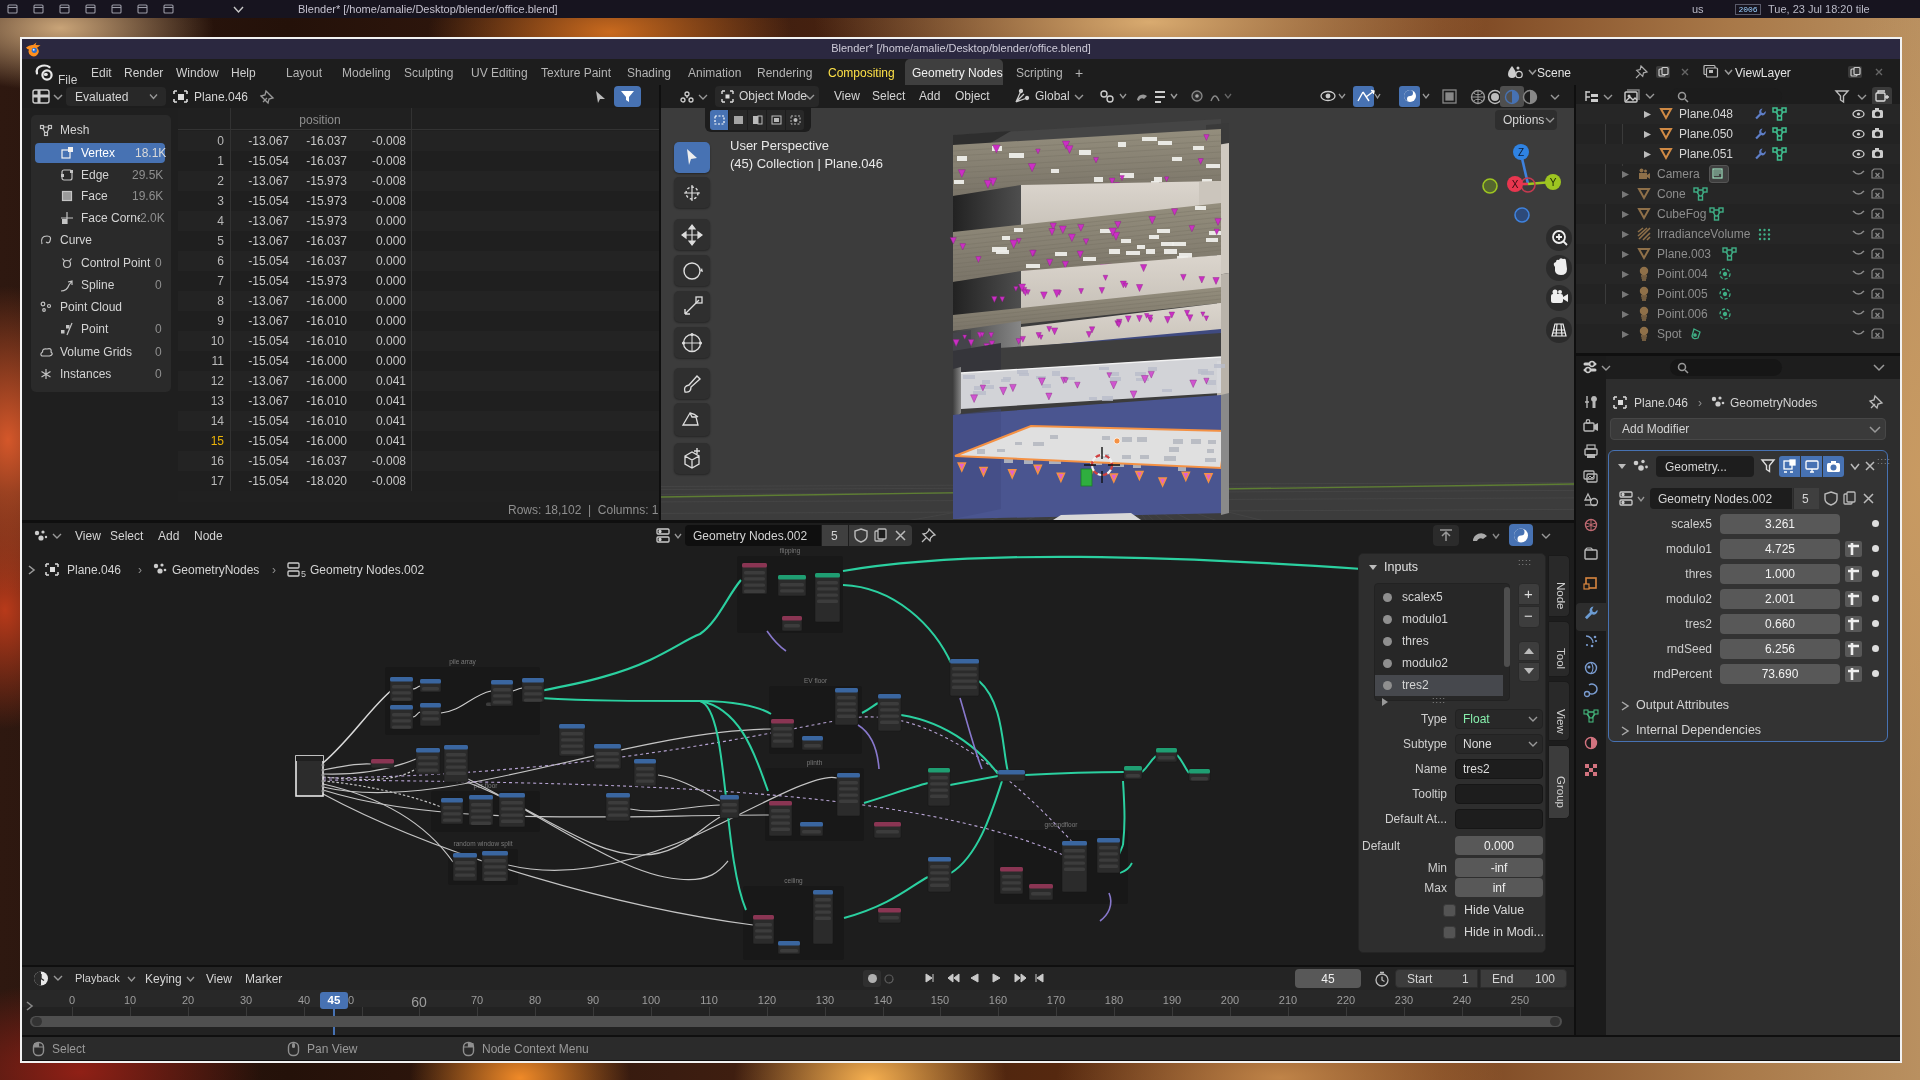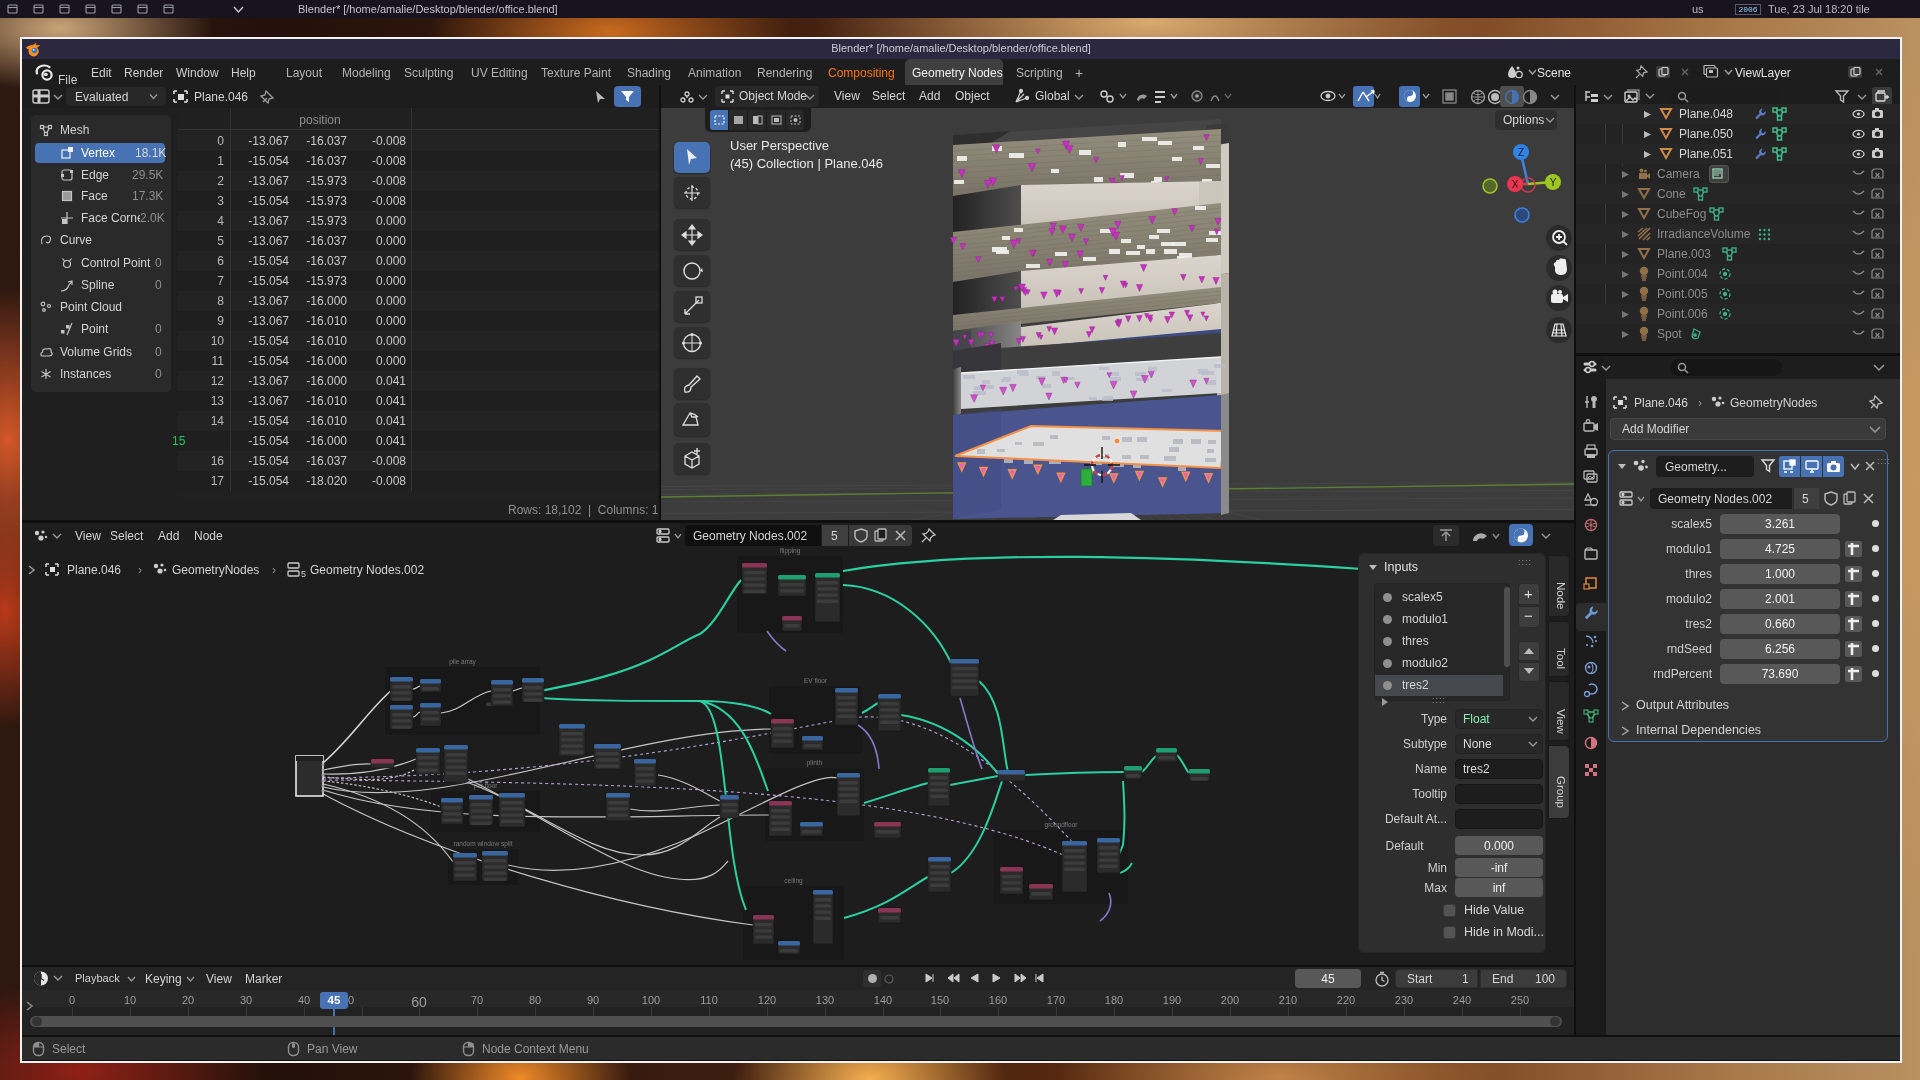--- a/index.html
+++ b/index.html
@@ -100,21 +100,21 @@
     <span class="abs menu-item" style="left:209px;top:7px">Help</span>
     <span class="abs" style="left:883px;top:0;width:98px;height:26px;background:#3f3f3f;border-radius:5px 5px 0 0"></span>
     <span class="abs menu-item" style="left:264px;top:7px;color:#b4b4b4">Layout</span>
     <span class="abs menu-item" style="left:320px;top:7px;color:#b4b4b4">Modeling</span>
     <span class="abs menu-item" style="left:382px;top:7px;color:#b4b4b4">Sculpting</span>
     <span class="abs menu-item" style="left:449px;top:7px;color:#b4b4b4">UV Editing</span>
     <span class="abs menu-item" style="left:519px;top:7px;color:#b4b4b4">Texture Paint</span>
     <span class="abs menu-item" style="left:605px;top:7px;color:#b4b4b4">Shading</span>
     <span class="abs menu-item" style="left:666px;top:7px;color:#b4b4b4">Animation</span>
     <span class="abs menu-item" style="left:735px;top:7px;color:#b4b4b4">Rendering</span>
-    <span class="abs menu-item" style="left:806px;top:7px;color:#f97316">Compositing</span>
+    <span class="abs menu-item" style="left:806px;top:7px;color:#fde047">Compositing</span>
     <span class="abs menu-item" style="left:890px;top:7px;color:#f0f0f0">Geometry Nodes</span>
     <span class="abs menu-item" style="left:994px;top:7px;color:#b4b4b4">Scripting</span>
     <span class="abs menu-item" style="left:1053px;top:6px;color:#b4b4b4;font-size:14px">+</span>
     <svg class="abs" style="left:1484px;top:5px" width="34" height="16" viewBox="0 0 34 16">
       <path d="M6 2 q4 5 4 8 a4 4 0 1 1 -8 0 q0 -3 4 -8z" fill="#ccc"></path>
       <circle cx="13" cy="10.5" r="3.2" fill="none" stroke="#ccc" stroke-width="1.3"></circle>
       <circle cx="12" cy="4" r="1.5" fill="#ccc"></circle>
       <path d="M23 6 l3.5 4 3.5 -4" fill="none" stroke="#999" stroke-width="1.5"></path>
     </svg>
     <span class="abs" style="left:1515px;top:7px;color:#e3e3e3">Scene</span>
@@ -215,21 +215,21 @@
       </svg>
     <svg class="abs" style="left:17px;top:282px" width="14" height="14" viewBox="0 0 14 14" fill="none" stroke="#c4c4c4" stroke-width="1.2">
         <path d="M7 2 v10 M2.5 4.5 l9 5.5 M11.5 4.5 l-9 5.5"></path>
       </svg>
     <span class="abs txt" style="left:38px;top:38px;font-size:12px">Mesh</span>
     <span class="abs" style="left:59px;top:61px;font-size:12px;color:#fff">Vertex</span>
       <span class="abs" style="left:113px;top:61px;font-size:12px;color:#d9d9d9">18.1K</span>
     <span class="abs txt" style="left:59px;top:83px;font-size:12px">Edge</span>
       <span class="abs dim" style="left:110px;top:83px;font-size:12px">29.5K</span>
     <span class="abs txt" style="left:59px;top:104px;font-size:12px">Face</span>
-      <span class="abs dim" style="left:110px;top:104px;font-size:12px">17.3K</span>
+      <span class="abs dim" style="left:110px;top:104px;font-size:12px">19.6K</span>
     <span class="abs txt" style="left:59px;top:126px;font-size:12px">Face Corner</span>
       <span class="abs dim" style="left:118px;top:126px;font-size:12px;background:#2a2a2a">2.0K</span>
     <span class="abs txt" style="left:38px;top:148px;font-size:12px">Curve</span>
     <span class="abs txt" style="left:59px;top:171px;font-size:12px">Control Point</span>
       <span class="abs dim" style="left:133px;top:171px;font-size:12px">0</span>
     <span class="abs txt" style="left:59px;top:193px;font-size:12px">Spline</span>
       <span class="abs dim" style="left:133px;top:193px;font-size:12px">0</span>
     <span class="abs txt" style="left:38px;top:215px;font-size:12px">Point Cloud</span>
     <span class="abs txt" style="left:59px;top:237px;font-size:12px">Point</span>
       <span class="abs dim" style="left:133px;top:237px;font-size:12px">0</span>
@@ -312,21 +312,21 @@
     <span class="abs" style="left:150px;top:309px;width:52px;text-align:right;font-size:12px;color:#b9b9b9">13</span>
     <span class="abs" style="left:210px;top:309px;width:57px;text-align:right;font-size:12px;color:#c9c9c9">-13.067</span>
     <span class="abs" style="left:268px;top:309px;width:57px;text-align:right;font-size:12px;color:#c9c9c9">-16.010</span>
     <span class="abs" style="left:327px;top:309px;width:57px;text-align:right;font-size:12px;color:#c9c9c9">0.041</span>
     <div class="abs" style="left:156px;top:326px;width:481px;height:20px;background:#232323"></div>
     <span class="abs" style="left:150px;top:329px;width:52px;text-align:right;font-size:12px;color:#b9b9b9">14</span>
     <span class="abs" style="left:210px;top:329px;width:57px;text-align:right;font-size:12px;color:#c9c9c9">-15.054</span>
     <span class="abs" style="left:268px;top:329px;width:57px;text-align:right;font-size:12px;color:#c9c9c9">-16.010</span>
     <span class="abs" style="left:327px;top:329px;width:57px;text-align:right;font-size:12px;color:#c9c9c9">0.041</span>
     <div class="abs" style="left:156px;top:346px;width:481px;height:20px;background:#1f1f1f"></div>
-    <span class="abs" style="left:150px;top:349px;width:52px;font-size:12px;color:#22c55e">15</span>
+    <span class="abs" style="left:150px;top:349px;width:52px;text-align:right;font-size:12px;color:#eab308">15</span>
     <span class="abs" style="left:210px;top:349px;width:57px;text-align:right;font-size:12px;color:#c9c9c9">-15.054</span>
     <span class="abs" style="left:268px;top:349px;width:57px;text-align:right;font-size:12px;color:#c9c9c9">-16.000</span>
     <span class="abs" style="left:327px;top:349px;width:57px;text-align:right;font-size:12px;color:#c9c9c9">0.041</span>
     <div class="abs" style="left:156px;top:366px;width:481px;height:20px;background:#232323"></div>
     <span class="abs" style="left:150px;top:369px;width:52px;text-align:right;font-size:12px;color:#b9b9b9">16</span>
     <span class="abs" style="left:210px;top:369px;width:57px;text-align:right;font-size:12px;color:#c9c9c9">-15.054</span>
     <span class="abs" style="left:268px;top:369px;width:57px;text-align:right;font-size:12px;color:#c9c9c9">-16.037</span>
     <span class="abs" style="left:327px;top:369px;width:57px;text-align:right;font-size:12px;color:#c9c9c9">-0.008</span>
     <div class="abs" style="left:156px;top:386px;width:481px;height:20px;background:#1f1f1f"></div>
     <span class="abs" style="left:150px;top:389px;width:52px;text-align:right;font-size:12px;color:#b9b9b9">17</span>
@@ -1799,21 +1799,21 @@
     <svg class="abs" style="left:1505px;top:217px" width="12" height="9" viewBox="0 0 12 9">
         <path d="M2 2 l4 4 4 -4" fill="none" stroke="#999" stroke-width="1.4"></path>
       </svg>
     <span class="abs" style="left:1340px;top:239px;width:85px;text-align:right;font-size:12px;color:#cfcfcf">Name</span>
     <span class="abs" style="left:1433px;top:236px;width:88px;height:20px;background:#1d1d1d;border:1px solid #161616;border-radius:4px"></span>
     <span class="abs" style="left:1441px;top:239px;font-size:12px;color:#ddd">tres2</span>
     <span class="abs" style="left:1340px;top:264px;width:85px;text-align:right;font-size:12px;color:#cfcfcf">Tooltip</span>
     <span class="abs" style="left:1433px;top:261px;width:88px;height:20px;background:#1d1d1d;border:1px solid #161616;border-radius:4px"></span>
     <span class="abs" style="left:1340px;top:289px;width:85px;text-align:right;font-size:12px;color:#cfcfcf">Default At...</span>
     <span class="abs" style="left:1433px;top:286px;width:88px;height:20px;background:#1d1d1d;border:1px solid #161616;border-radius:4px"></span>
-    <span class="abs" style="left:1340px;top:316px;width:85px;text-align:center;font-size:12px;color:#cfcfcf">Default</span>
+    <span class="abs" style="left:1340px;top:316px;width:85px;text-align:left;font-size:12px;color:#cfcfcf">Default</span>
     <span class="abs" style="left:1433px;top:313px;width:88px;height:19px;background:#585858;border-radius:4px"></span>
     <span class="abs" style="left:1433px;top:316px;width:88px;text-align:center;font-size:12px;color:#f0f0f0">0.000</span>
     <span class="abs" style="left:1340px;top:338px;width:85px;text-align:right;font-size:12px;color:#cfcfcf">Min</span>
     <span class="abs" style="left:1433px;top:335px;width:88px;height:19px;background:#585858;border-radius:4px"></span>
     <span class="abs" style="left:1433px;top:338px;width:88px;text-align:center;font-size:12px;color:#f0f0f0">-inf</span>
     <span class="abs" style="left:1340px;top:358px;width:85px;text-align:right;font-size:12px;color:#cfcfcf">Max</span>
     <span class="abs" style="left:1433px;top:355px;width:88px;height:19px;background:#585858;border-radius:4px"></span>
     <span class="abs" style="left:1433px;top:358px;width:88px;text-align:center;font-size:12px;color:#f0f0f0">inf</span>
     <span class="abs" style="left:1421px;top:381px;width:13px;height:13px;background:#545454;border:1px solid #3a3a3a;border-radius:3px"></span>
     <span class="abs" style="left:1442px;top:380px;font-size:12.5px;color:#d8d8d8">Hide Value</span>

